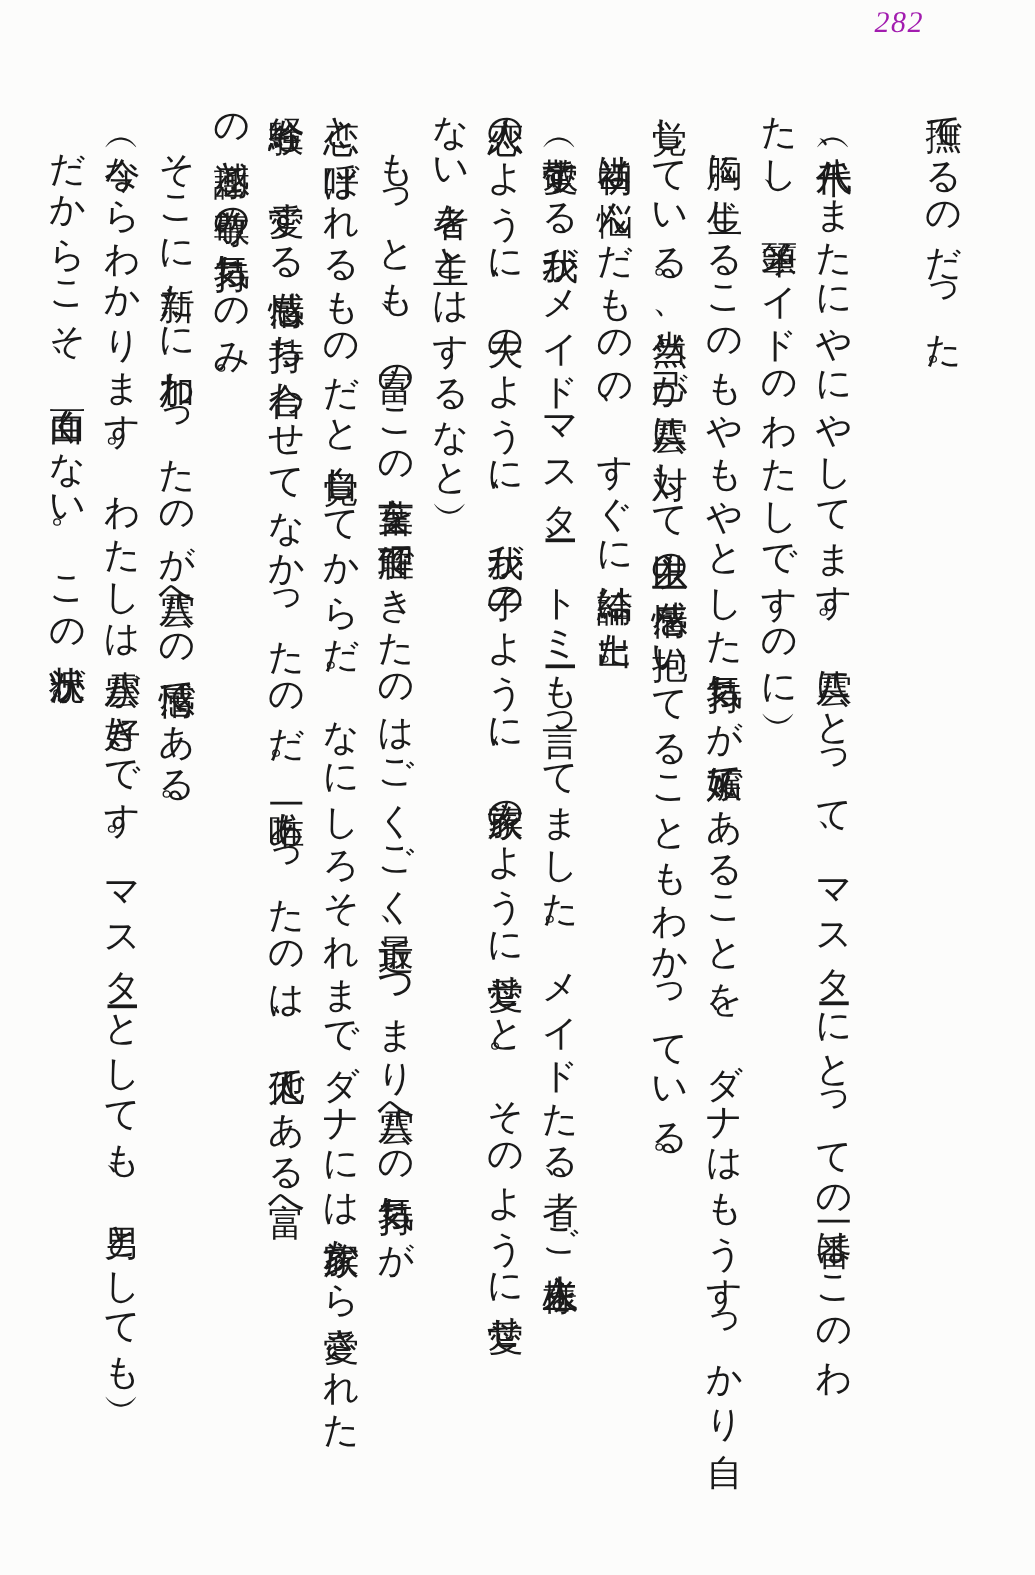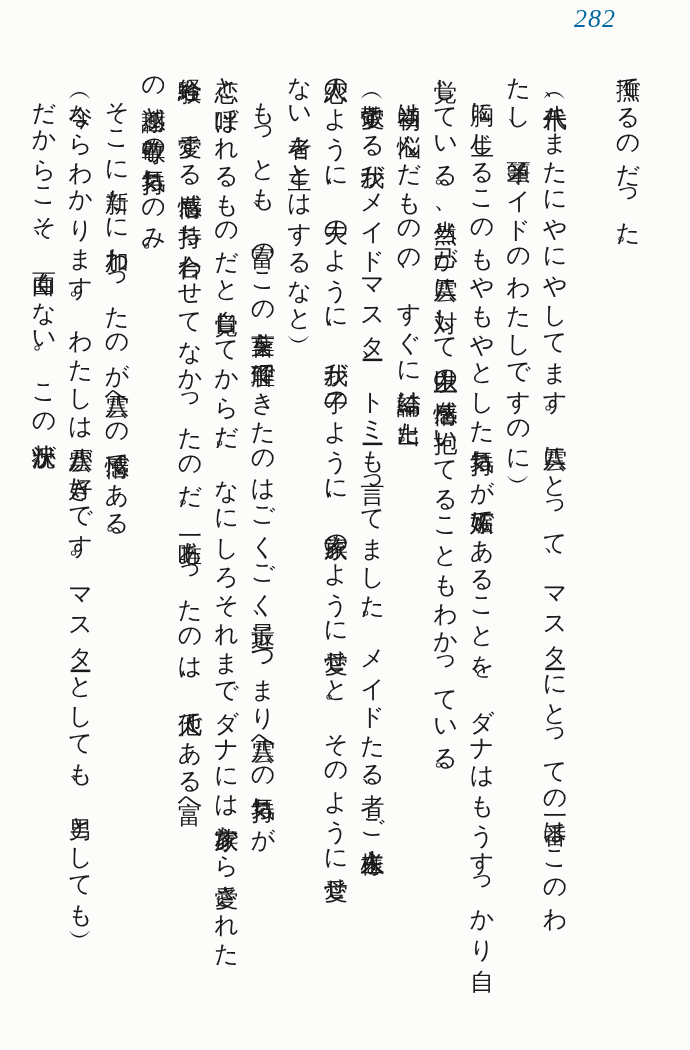--- a/index.html
+++ b/index.html
@@ -13,23 +13,23 @@
   .page {
     position: absolute;
     inset: 0;
   }
   .page-number {
     position: absolute;
     top: 4px;
     right: 74px;
     font-family: "Liberation Serif", "DejaVu Serif", serif;
     font-style: italic;
-    font-size: 26px;
+    font-size: 20px;
     letter-spacing: 1px;
-    color: #0369a1;
+    color: #a21caf;
   }
   .page-text {
     position: absolute;
     top: 60px;
     right: 44px;
     width: 622px;
     height: 992px;
     writing-mode: vertical-rl;
     -webkit-writing-mode: vertical-rl;
     text-orientation: mixed;

